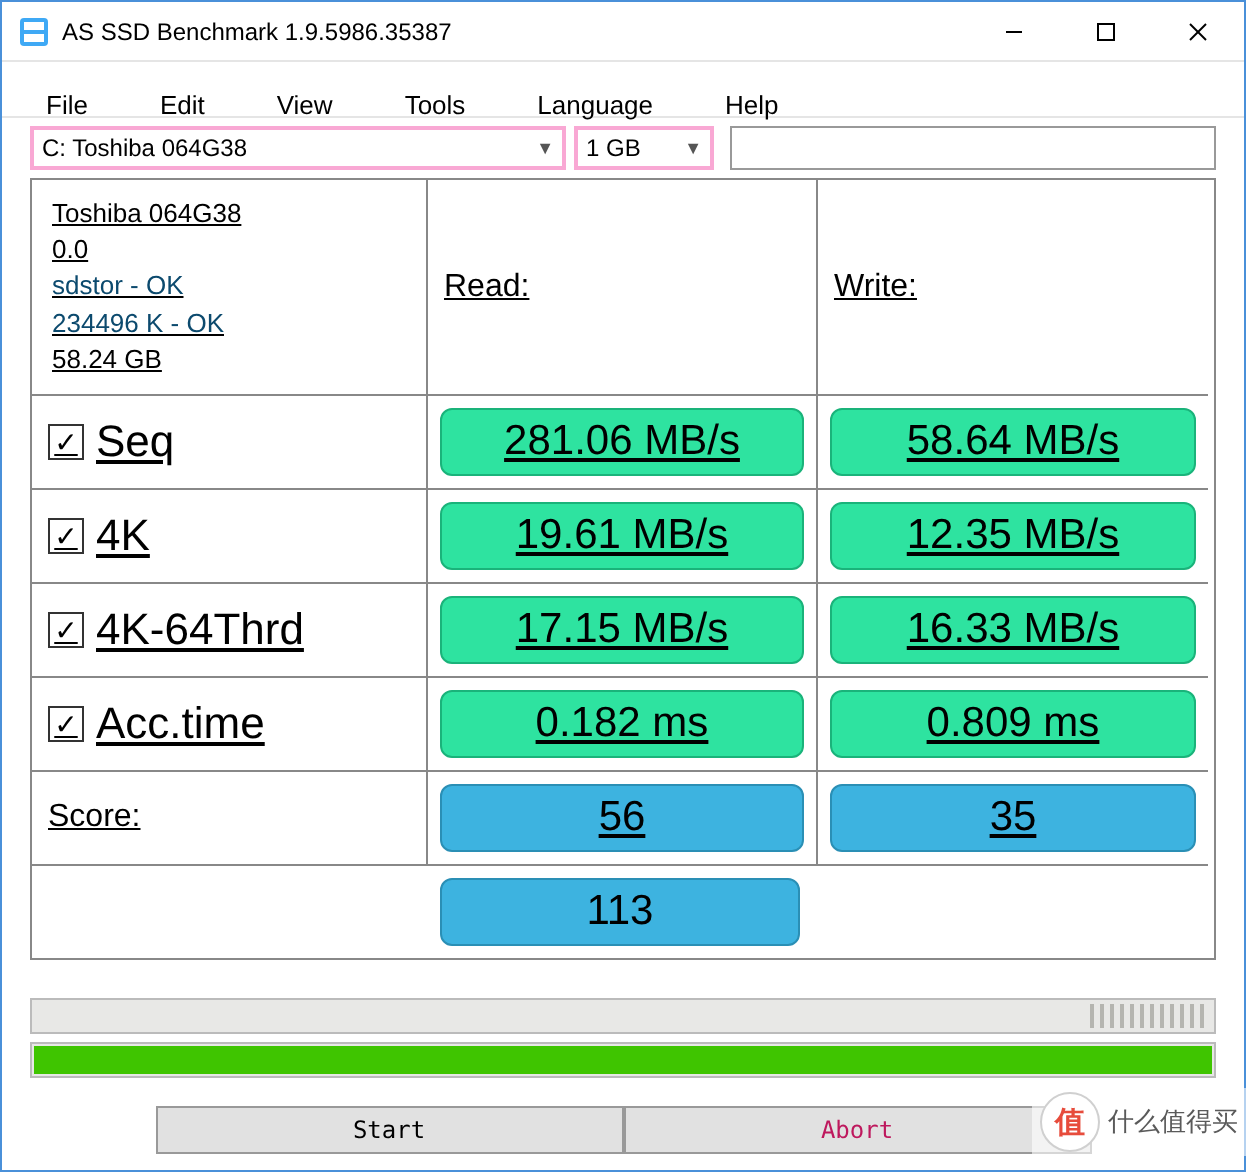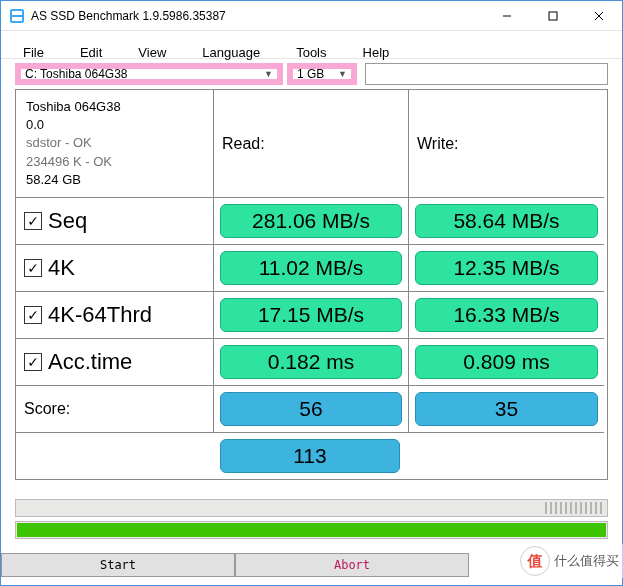--- a/index.html
+++ b/index.html
@@ -6,45 +6,45 @@
 body { background: #fff; width: 623px; height: 586px; overflow: hidden; position: relative; }
 .window { width: 623px; height: 586px; border: 1px solid #4a90d9; background: #fff; display: flex; flex-direction: column; }
 .titlebar { height: 30px; background: #fff; display: flex; align-items: center; padding: 0 0 0 8px; border-bottom: 1px solid #e5e5e5; justify-content: center; }
 .titlebar-icon { width: 16px; height: 16px; margin-right: 6px; }
 .titlebar-text { flex: 1; font-size: 12px; color: #000; }
 .titlebar-controls { display: flex; }
 .titlebar-btn { width: 46px; height: 30px; display: flex; align-items: center; justify-content: center; font-size: 10px; font-family: monospace; cursor: pointer; }
 .menubar { height: 28px; display: flex; align-items: center; padding: 0 4px; border-bottom: 1px solid #e5e5e5; }
 .menubar-item { padding: 4px 18px; font-size: 13px; cursor: pointer; margin-top: 16px; }
 .toolbar { height: 30px; display: flex; align-items: center; padding: 2px 14px; gap: 4px; }
-.combo { height: 22px; border: 6px solid #f9a8d4; background: #fff; font-size: 12px; padding: 0 4px; display: flex; align-items: center; justify-content: space-between; }
+.combo { height: 22px; border: 2px solid #f9a8d4; background: #fff; font-size: 12px; padding: 0 4px; display: flex; align-items: center; justify-content: space-between; }
 .combo-drive { width: 268px; }
 .combo-size { width: 70px; }
 .combo-arrow { font-size: 9px; color: #555; }
 .toolbar-input { flex: 1; height: 22px; border: 1px solid #999; background: #fff; margin-left: 4px; }
 .content { flex: 1; padding: 0 14px; }
 .grid { display: grid; grid-template-columns: 198px 195px 195px; border: 1px solid #888; }
-.cell { border-right: 1px solid #888; border-bottom: 1px solid #888; padding: 4px 8px; display: flex; align-items: center; font-size: 22px; min-height: 46px; }
+.cell { border-right: 1px solid #888; border-bottom: 1px solid #888; padding: 4px 8px; display: flex; align-items: center; font-size: 22px; min-height: 46px; text-decoration: underline; }
 .cell:nth-child(3n) { border-right: none; }
 .header-cell { font-size: 16px; }
 .info-cell { flex-direction: column; align-items: flex-start; font-size: 13px; line-height: 1.4; padding: 8px 10px; min-height: 108px; }
-.info-line-ok { color: #737373; }
+.info-line-ok { color: #0c4a6e; }
 .value-cell { justify-content: flex-start; padding: 6px; }
 .pill { width: 100%; height: 34px; border-radius: 6px; display: flex; align-items: center; justify-content: center; font-size: 21px; color: #000; }
 .pill-green { background: #2ee3a0; border: 1px solid #1ab37a; }
 .pill-blue { background: #3db3e0; border: 1px solid #2a8fb5; }
 .check-cell { gap: 6px; }
 .checkbox { width: 18px; height: 18px; border: 1px solid #333; display: inline-flex; align-items: center; justify-content: center; font-size: 14px; line-height: 1; }
 .total-row { grid-column: 1 / span 3; display: flex; justify-content: center; padding: 6px; border-top: 1px solid #888; }
 .total-pill { width: 180px; }
 .progress-area { padding: 4px 14px 6px; }
 .progress-bar { height: 18px; border: 1px solid #bbb; background: #e8e8e6; position: relative; margin-bottom: 4px; }
 .progress-hatch { position: absolute; right: 2px; top: 2px; bottom: 2px; width: 60px; background: repeating-linear-gradient(90deg, #b5b5b0 0 2px, #e8e8e6 2px 5px); }
 .progress-fill { position: absolute; left: 1px; top: 1px; bottom: 1px; right: 1px; background: #3fc500; }
-.button-row { display: flex; justify-content: flex-start; padding: 4px 0 8px; }
+.button-row { display: flex; justify-content: center; padding: 4px 0 8px; }
 .btn { width: 234px; height: 24px; border: 1px solid #999; background: #e1e1e1; font-size: 12px; font-family: monospace; cursor: pointer; }
 .btn:disabled { color: #be185d; }
 .watermark { position: absolute; right: 0; bottom: 8px; display: flex; align-items: center; gap: 4px; font-size: 13px; color: #5a5a5a; background: rgba(255,255,255,0.6); padding: 2px 4px; }
 .watermark-circle { width: 30px; height: 30px; border-radius: 50%; background: #fff; border: 1px solid #d0d0d0; display: flex; align-items: center; justify-content: center; font-size: 15px; color: #e74c3c; font-weight: bold; }
 </style>
 </head>
 <body>
 
 <div class="window">
   <div class="titlebar">
@@ -73,22 +73,22 @@
             <line x1="9" y1="1" x2="1" y2="9" stroke="#000"></line>
           </svg>
         </div>
     </div>
   </div>
 
   <div class="menubar">
     <div class="menubar-item">File</div>
     <div class="menubar-item">Edit</div>
     <div class="menubar-item">View</div>
+    <div class="menubar-item">Tools</div>
     <div class="menubar-item">Language</div>
-    <div class="menubar-item">Tools</div>
     <div class="menubar-item">Help</div>
   </div>
 
   <div class="toolbar">
     <div class="combo combo-drive">
       <span>C: Toshiba 064G38</span>
       <span class="combo-arrow">▼</span>
     </div>
     <div class="combo combo-size">
       <span>1 GB</span>
@@ -119,21 +119,21 @@
         </div>
       <div class="cell value-cell">
           <div class="pill pill-green">58.64 MB/s</div>
         </div>
 
       <div class="cell check-cell">
         <span class="checkbox">✓</span>
         <span>4K</span>
       </div>
       <div class="cell value-cell">
-          <div class="pill pill-green">11.02 MB/s</div>
+          <div class="pill pill-green">19.61 MB/s</div>
         </div>
       <div class="cell value-cell">
           <div class="pill pill-green">12.35 MB/s</div>
         </div>
 
       <div class="cell check-cell">
         <span class="checkbox">✓</span>
         <span>4K-64Thrd</span>
       </div>
       <div class="cell value-cell">

